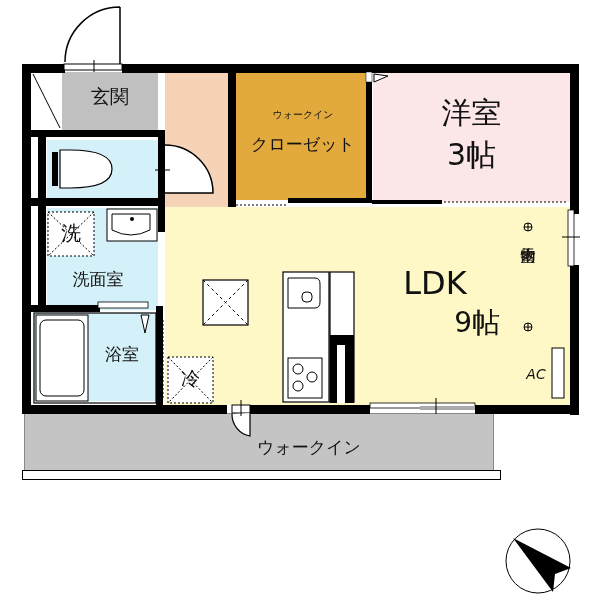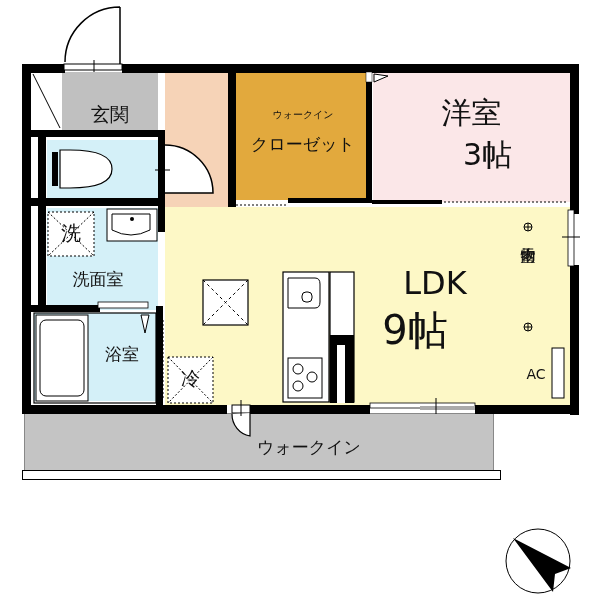--- a/index.html
+++ b/index.html
@@ -112,31 +112,31 @@
   <rect x="552" y="348" width="12" height="50" fill="#fff" stroke="#000"></rect>
 
   <circle cx="528" cy="227" r="4" fill="none" stroke="#000"></circle>
   <line x1="524" y1="227" x2="532" y2="227" stroke="#000"></line>
   <line x1="528" y1="223" x2="528" y2="231" stroke="#000"></line>
   <circle cx="528" cy="327" r="4" fill="none" stroke="#000"></circle>
   <line x1="524" y1="327" x2="532" y2="327" stroke="#000"></line>
   <line x1="528" y1="323" x2="528" y2="331" stroke="#000"></line>
 </svg>
 
-<div class="room-label" style="left:62px;top:104px;width:96px;font-size:19px;">玄関</div>
+<div class="room-label" style="left:62px;top:86px;width:96px;font-size:19px;">玄関</div>
 <div class="room-label" style="left:236px;top:109px;width:134px;font-size:10px;">ウォークイン</div>
 <div class="room-label" style="left:236px;top:135px;width:134px;font-size:17px;">クローゼット</div>
 <div class="room-label" style="left:373px;top:96px;width:197px;font-size:30px;">洋室</div>
-<div class="room-label" style="left:373px;top:138px;width:197px;font-size:30px;margin-left:16px;">3帖</div>
+<div class="room-label" style="left:373px;top:138px;width:197px;font-size:30px;">3帖</div>
 <div class="room-label" style="left:48px;top:222px;width:46px;font-size:20px;">洗</div>
 <div class="room-label" style="left:47px;top:270px;width:102px;font-size:17px;">洗面室</div>
 <div class="room-label" style="left:88px;top:345px;width:68px;font-size:17px;">浴室</div>
 <div class="room-label" style="left:168px;top:368px;width:45px;font-size:19px;">冷</div>
 <div class="room-label" style="left:370px;top:266px;width:130px;font-size:32px;">LDK</div>
-<div class="room-label" style="left:350px;top:308px;width:130px;font-size:40px;">9帖</div>
+<div class="room-label" style="left:370px;top:308px;width:130px;font-size:28px;text-align:right;">9帖</div>
 <div class="room-label" style="left:520px;top:236px;width:16px;font-size:15px;writing-mode:vertical-rl;line-height:16px;">室内物干</div>
-<div class="room-label" style="left:520px;top:367px;width:32px;font-size:14px;">AC</div>
+<div class="room-label" style="left:520px;top:367px;width:32px;font-size:14px;font-style:italic;">AC</div>
 <div class="room-label" style="left:24px;top:438px;width:570px;font-size:17px;">ウォークイン</div>
 
 <svg width="600" height="600" viewBox="0 0 600 600">
   <ellipse cx="538" cy="561" rx="32" ry="32" fill="#fff" stroke="#000" stroke-width="1"></ellipse>
   <polygon points="513,538 571,568 555,574 553,592" fill="#000"></polygon>
 </svg>
 
 </body></html>

